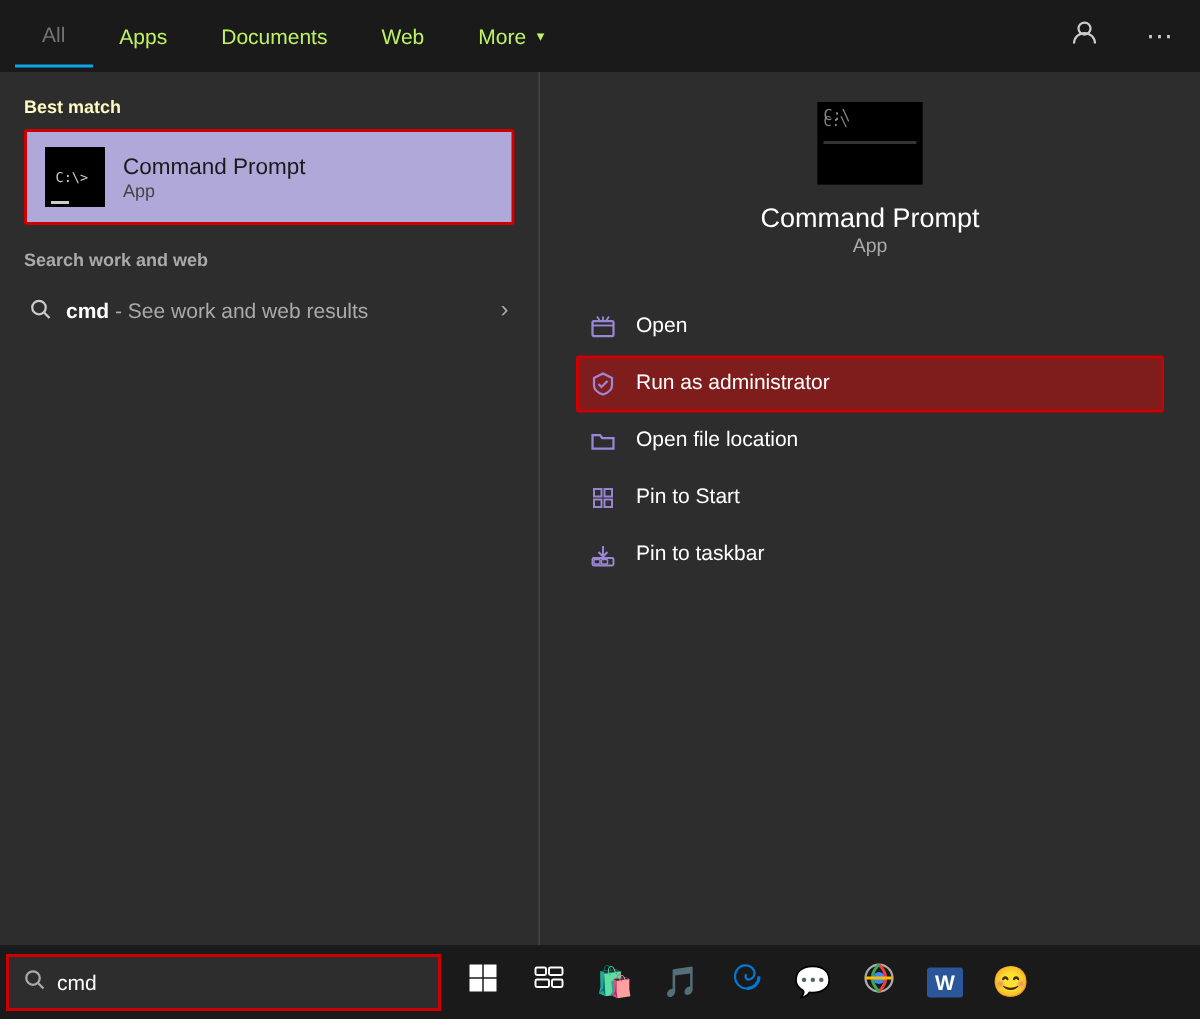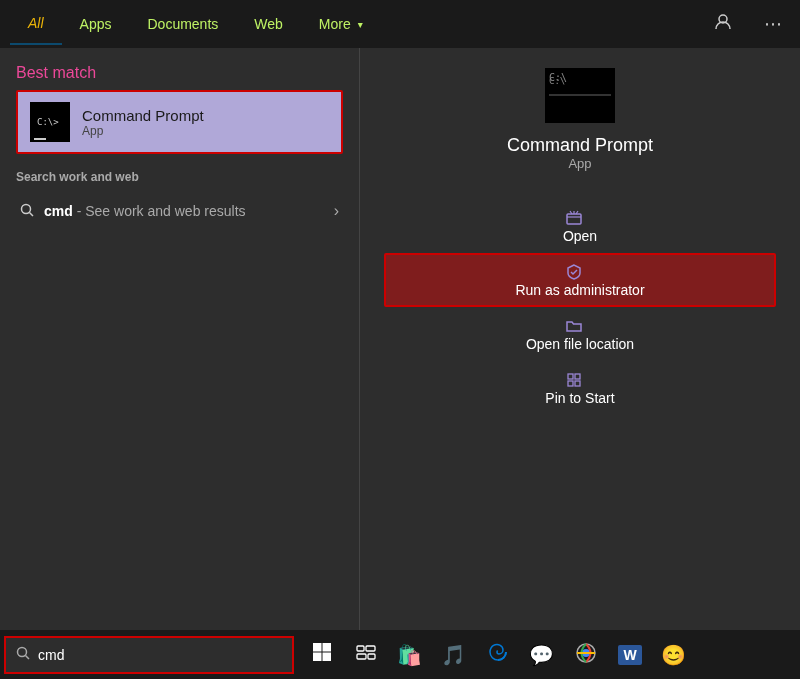--- a/index.html
+++ b/index.html
@@ -36,23 +36,22 @@
 
     .nav-tab {
       color: #bef264;
       padding: 12px 18px;
       cursor: pointer;
       font-size: 14px;
       position: relative;
     }
 
     .nav-tab.active {
-      color: #eab308;
-      border-bottom: 2px solid #0c4a6e;
-      font-style: italic;
+      color: #737373;
+      border-bottom: 2px solid #0ea5e9;
     }
 
     .nav-more {
       display: flex;
       align-items: center;
       gap: 4px;
     }
 
     .nav-right {
       margin-left: auto;
@@ -78,24 +77,24 @@
 
     
     .left-panel {
       width: 360px;
       padding: 16px;
       background: #2d2d2d;
       border-right: 1px solid #444;
     }
 
     .best-match-label {
-      color: #ec4899;
-      font-size: 16px;
+      color: #fef9c3;
+      font-size: 12px;
       margin-bottom: 8px;
-      font-weight: 400;
+      font-weight: 700;
     }
 
     .best-match-item {
       display: flex;
       align-items: center;
       padding: 10px 12px;
       background: #b0a8d8;
       border: 2px solid #cc0000;
       border-radius: 2px;
       cursor: pointer;
@@ -225,25 +224,23 @@
     
     .action-list {
       margin-top: 8px;
       display: flex;
       flex-direction: column;
       gap: 0;
     }
 
     .action-item {
       display: flex;
-      align-items: center;
       padding: 9px 8px;
       cursor: pointer;
       border-radius: 2px;
-      flex-direction: column;
     }
 
     .action-item.highlighted {
       border: 2px solid #cc0000;
       background: #7f1d1d;
       padding: 7px 6px;
     }
 
     .action-icon {
       width: 20px;
@@ -429,20 +426,31 @@
             <svg width="16" height="16" viewBox="0 0 16 16" fill="none">
               <rect x="2" y="2" width="5" height="5" stroke="#9b87d6" stroke-width="1.3"></rect>
               <rect x="9" y="2" width="5" height="5" stroke="#9b87d6" stroke-width="1.3"></rect>
               <rect x="2" y="9" width="5" height="5" stroke="#9b87d6" stroke-width="1.3"></rect>
               <rect x="9" y="9" width="5" height="5" stroke="#9b87d6" stroke-width="1.3"></rect>
             </svg>
           </span>
           <span class="action-label">Pin to Start</span>
         </div>
 
+        <div class="action-item">
+          <span class="action-icon">
+            <svg width="16" height="16" viewBox="0 0 16 16" fill="none">
+              <rect x="1" y="10" width="14" height="5" rx="1" stroke="#9b87d6" stroke-width="1.3"></rect>
+              <rect x="2" y="11" width="4" height="3" rx="0.5" stroke="#9b87d6" stroke-width="1"></rect>
+              <rect x="7" y="11" width="4" height="3" rx="0.5" stroke="#9b87d6" stroke-width="1"></rect>
+              <path d="M8 2v7M5 6l3 3 3-3" stroke="#9b87d6" stroke-width="1.3"></path>
+            </svg>
+          </span>
+          <span class="action-label">Pin to taskbar</span>
+        </div>
 
       </div>
     </div>
 
   </div>
 </div>
 
 <div class="taskbar">
 
   <div class="search-box">

